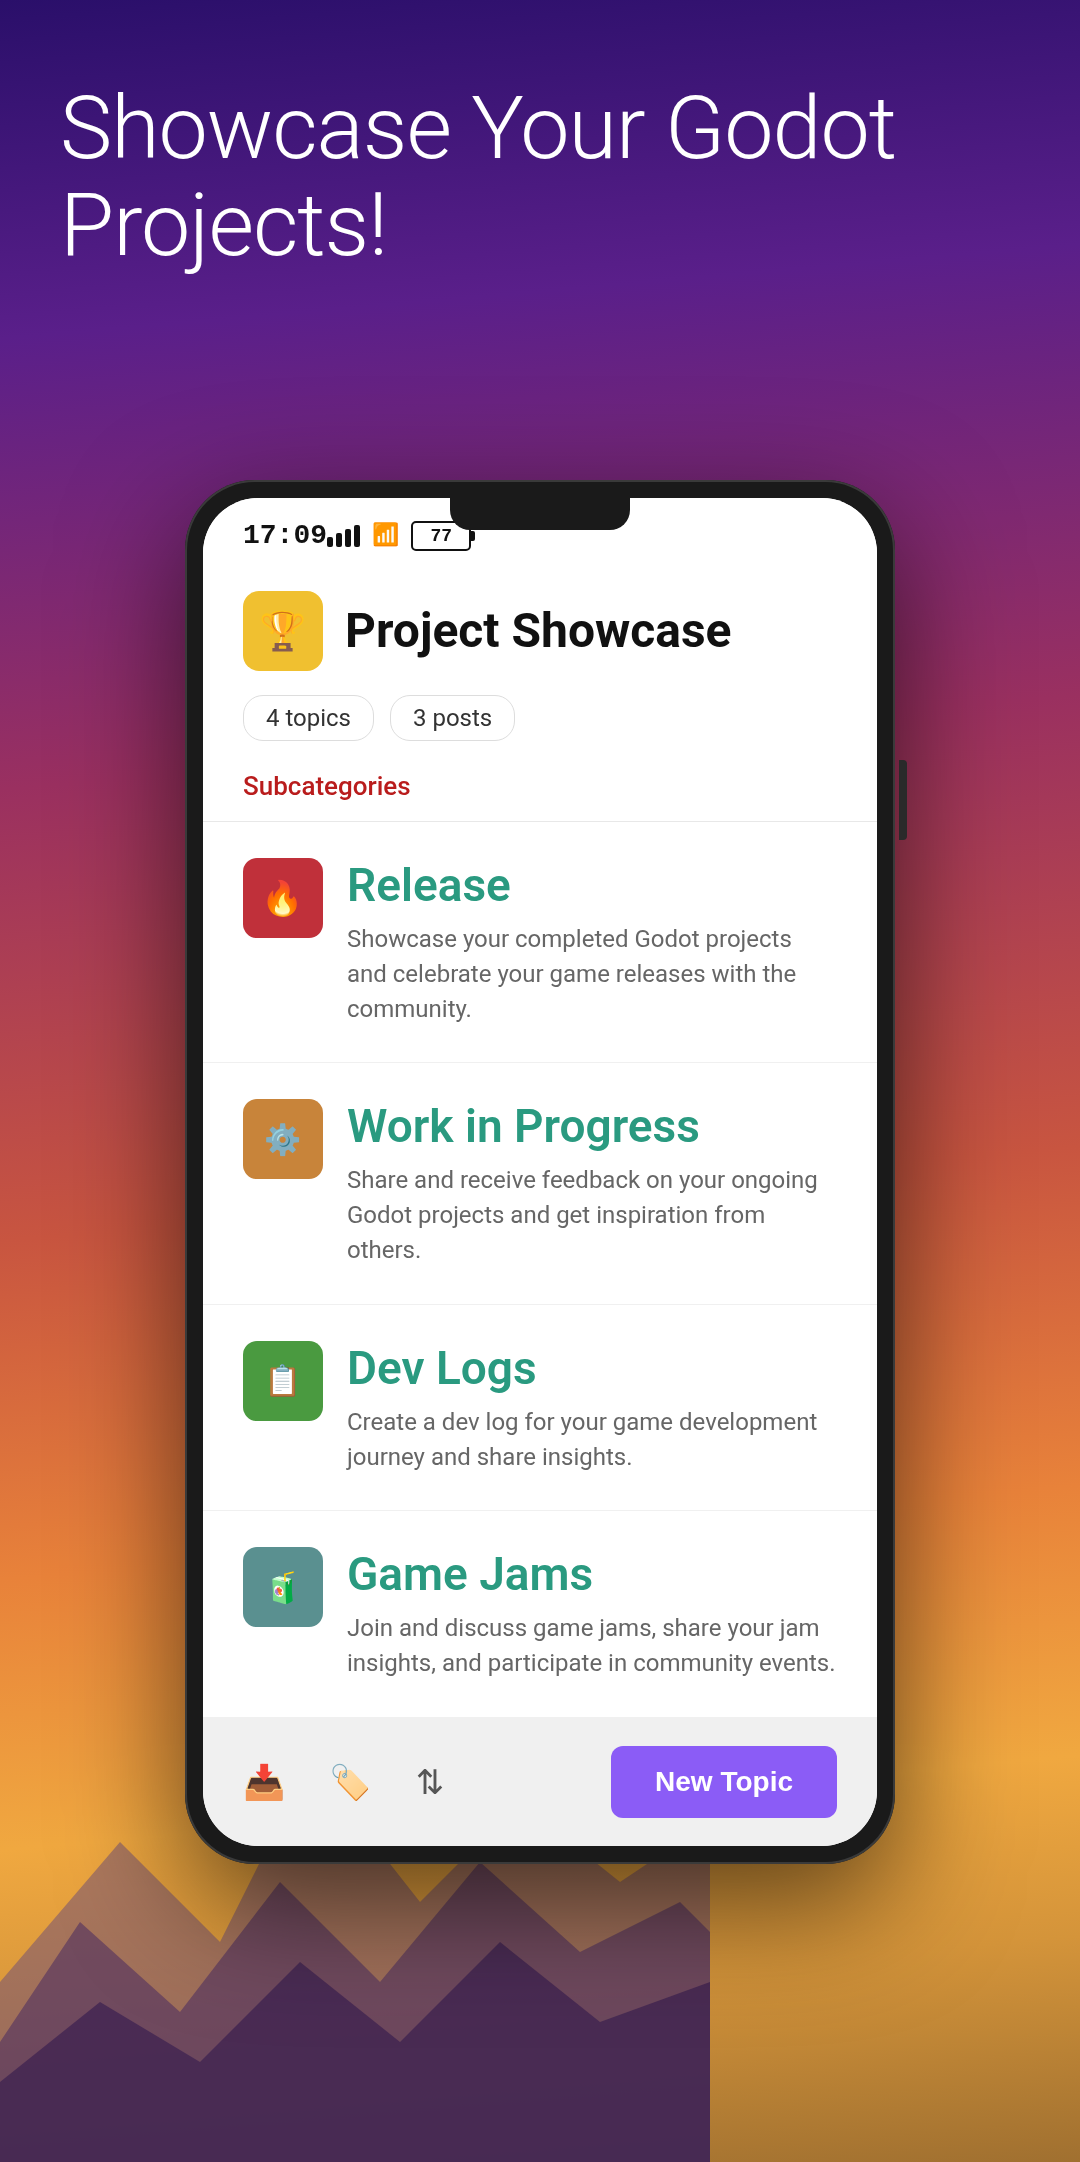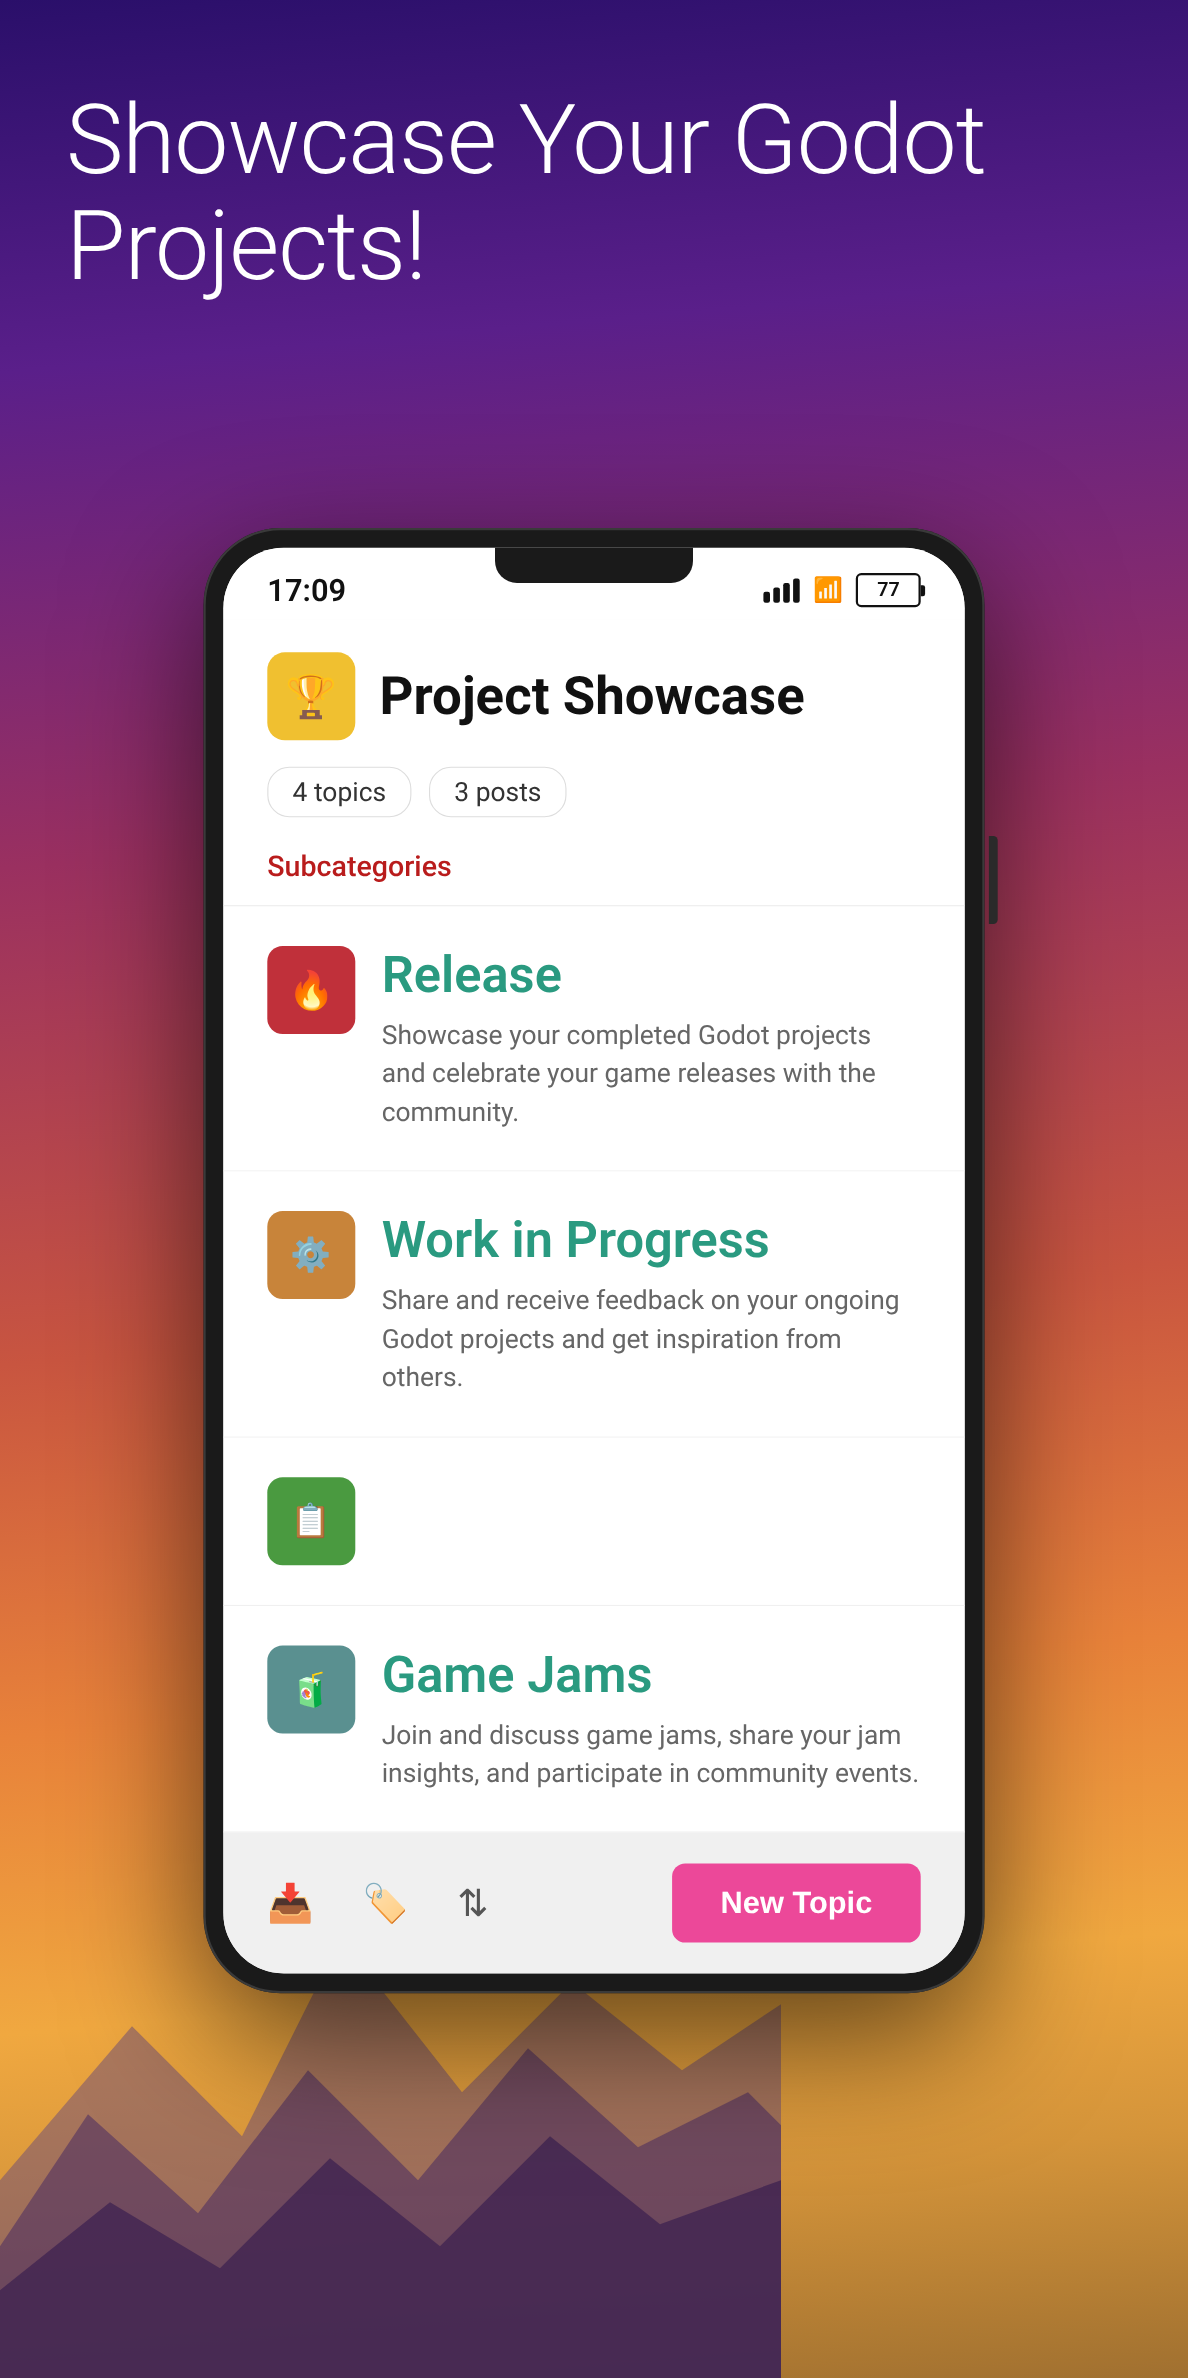--- a/index.html
+++ b/index.html
@@ -79,22 +79,22 @@
       border-radius: 55px;
       overflow: hidden;
       position: relative;
     }
 
     
     .status-bar {
       background: white;
       padding: 22px 40px 10px;
       display: flex;
-      justify-content: space-between;
-      align-items: center;
+      align-items: center;
+      font-family: Liberation Mono, monospace;
     }
 
     .status-time {
       font-size: 28px;
       font-weight: 600;
       color: #111;
     }
 
     .status-icons {
       display: flex;
@@ -264,21 +264,21 @@
       gap: 44px;
       align-items: center;
     }
 
     .bottom-icon {
       font-size: 34px;
       color: #555;
     }
 
     .new-topic-btn {
-      background: #ec4899;
+      background: #8b5cf6;
       color: white;
       border: none;
       border-radius: 12px;
       padding: 20px 44px;
       font-size: 28px;
       font-weight: 600;
       cursor: pointer;
     }
 
     
@@ -363,20 +363,24 @@
         <div class="subcategory-item">
           <div class="subcat-icon subcat-icon-orange" style="font-size:30px;">⚙️</div>
           <div class="subcat-text">
             <div class="subcat-name">Work in Progress</div>
             <div class="subcat-desc">Share and receive feedback on your ongoing Godot projects and get inspiration from others.</div>
           </div>
         </div>
 
         <div class="subcategory-item">
           <div class="subcat-icon subcat-icon-green" style="font-size:30px;">📋</div>
+          <div class="subcat-text">
+            <div class="subcat-name">Dev Logs</div>
+            <div class="subcat-desc">Create a dev log for your game development journey and share insights.</div>
+          </div>
         </div>
 
         <div class="subcategory-item">
           <div class="subcat-icon subcat-icon-teal" style="font-size:30px;">🧃</div>
           <div class="subcat-text">
             <div class="subcat-name">Game Jams</div>
             <div class="subcat-desc">Join and discuss game jams, share your jam insights, and participate in community events.</div>
           </div>
         </div>
 

